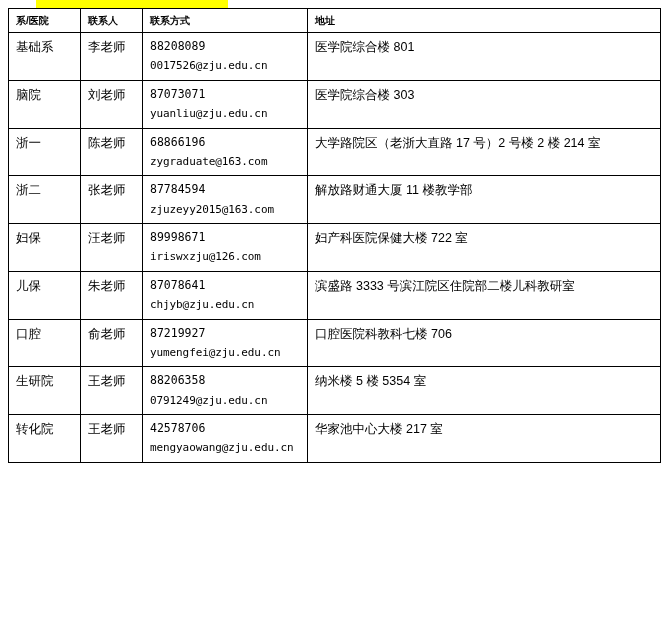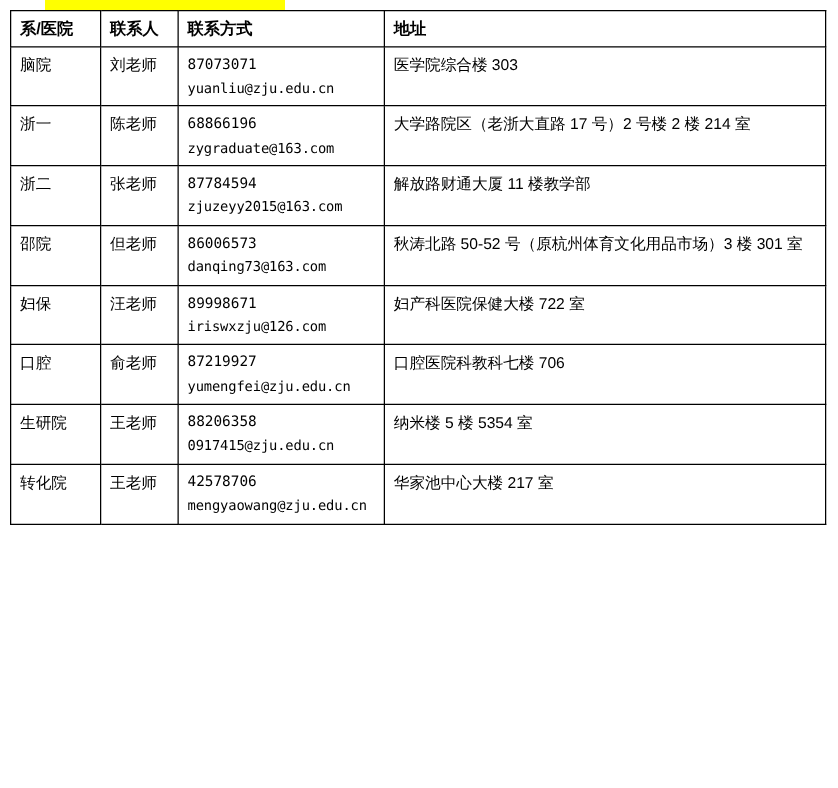--- a/index.html
+++ b/index.html
@@ -40,21 +40,21 @@
   table.contact-table td {
     border: 1px solid #000000;
     vertical-align: top;
     padding: 5px 7px 5px 7px;
     font-size: 12.5px;
     line-height: 1.5;
   }
   table.contact-table th {
     font-weight: bold;
     text-align: left;
-    font-size: 13px;
+    font-size: 10px;
     padding-top: 4px;
     padding-bottom: 4px;
   }
   col.c-dept  { width: 72px; }
   col.c-name  { width: 62px; }
   col.c-contact { width: 165px; }
   col.c-addr  { width: 353px; }
 
   .cell-line {
     display: block;
@@ -93,20 +93,31 @@
     <thead>
       <tr>
         <th>系/医院</th>
         <th>联系人</th>
         <th>联系方式</th>
         <th>地址</th>
       </tr>
     </thead>
     <tbody>
 
+      <tr>
+        <td>基础系</td>
+        <td>李老师</td>
+        <td>
+          <span class="cell-line phone">88208089</span>
+          <span class="cell-line email">0017526@zju.edu.cn</span>
+        </td>
+        <td>
+          <span class="addr-text">医学院综合楼 801</span>
+        </td>
+      </tr>
 
       <tr>
         <td>脑院</td>
         <td>刘老师</td>
         <td>
           <span class="cell-line phone">87073071</span>
           <span class="cell-line email">yuanliu@zju.edu.cn</span>
         </td>
         <td>
           <span class="addr-text">医学院综合楼 303</span>
@@ -131,63 +142,63 @@
         <td>张老师</td>
         <td>
           <span class="cell-line phone">87784594</span>
           <span class="cell-line email">zjuzeyy2015@163.com</span>
         </td>
         <td>
           <span class="addr-text">解放路财通大厦 11 楼教学部</span>
         </td>
       </tr>
 
-      <tr>
-        <td>邵院</td>
-        <td>但老师</td>
-        <td>
-          <span class="cell-line phone">86006573</span>
-          <span class="cell-line email">danqing73@163.com</span>
-        </td>
-        <td>
-          <span class="addr-text">秋涛北路 50-52 号（原杭州体育文化用品市场）3 楼 301 室</span>
-        </td>
-      </tr>
 
       <tr>
         <td>妇保</td>
         <td>汪老师</td>
         <td>
           <span class="cell-line phone">89998671</span>
           <span class="cell-line email">iriswxzju@126.com</span>
         </td>
         <td>
           <span class="addr-text">妇产科医院保健大楼 722 室</span>
         </td>
       </tr>
 
+      <tr>
+        <td>儿保</td>
+        <td>朱老师</td>
+        <td>
+          <span class="cell-line phone">87078641</span>
+          <span class="cell-line email">chjyb@zju.edu.cn</span>
+        </td>
+        <td>
+          <span class="addr-text">滨盛路 3333 号滨江院区住院部二楼儿科教研室</span>
+        </td>
+      </tr>
 
       <tr>
         <td>口腔</td>
         <td>俞老师</td>
         <td>
           <span class="cell-line phone">87219927</span>
           <span class="cell-line email">yumengfei@zju.edu.cn</span>
         </td>
         <td>
           <span class="addr-text">口腔医院科教科七楼 706</span>
         </td>
       </tr>
 
       <tr>
         <td>生研院</td>
         <td>王老师</td>
         <td>
           <span class="cell-line phone">88206358</span>
-          <span class="cell-line email">0917415@zju.edu.cn</span>
+          <span class="cell-line email">0791249@zju.edu.cn</span>
         </td>
         <td>
           <span class="addr-text">纳米楼 5 楼 5354 室</span>
         </td>
       </tr>
 
       <tr>
         <td>转化院</td>
         <td>王老师</td>
         <td>

